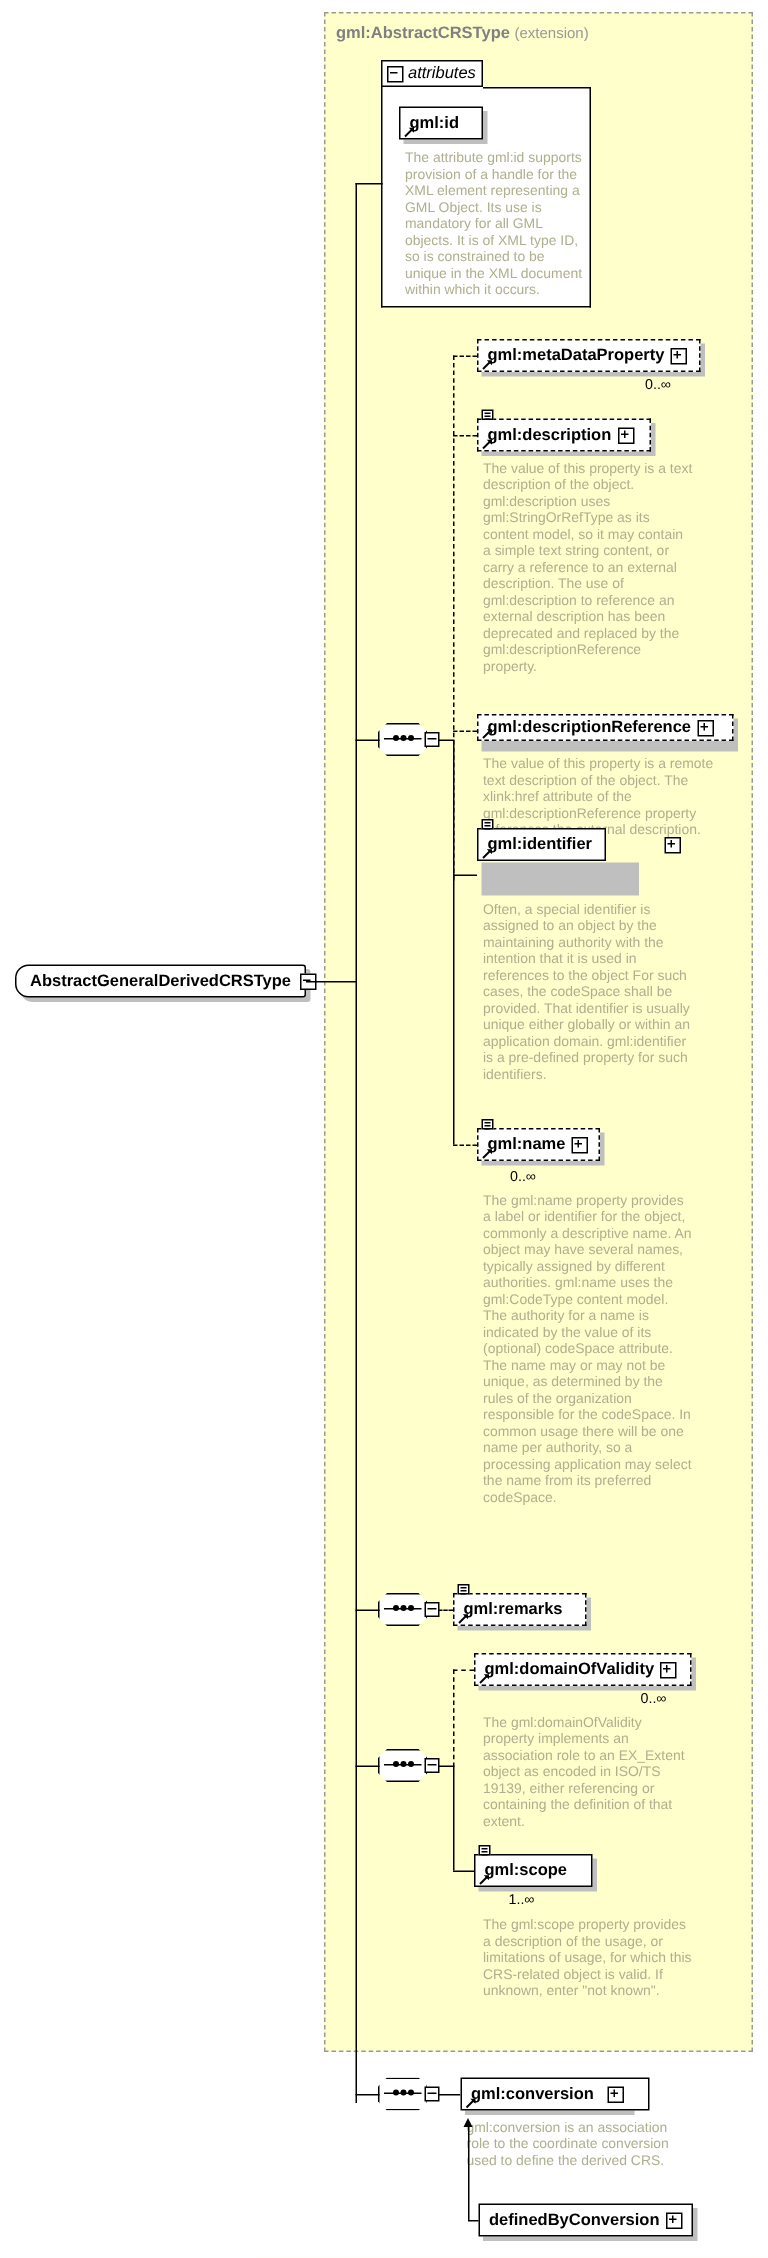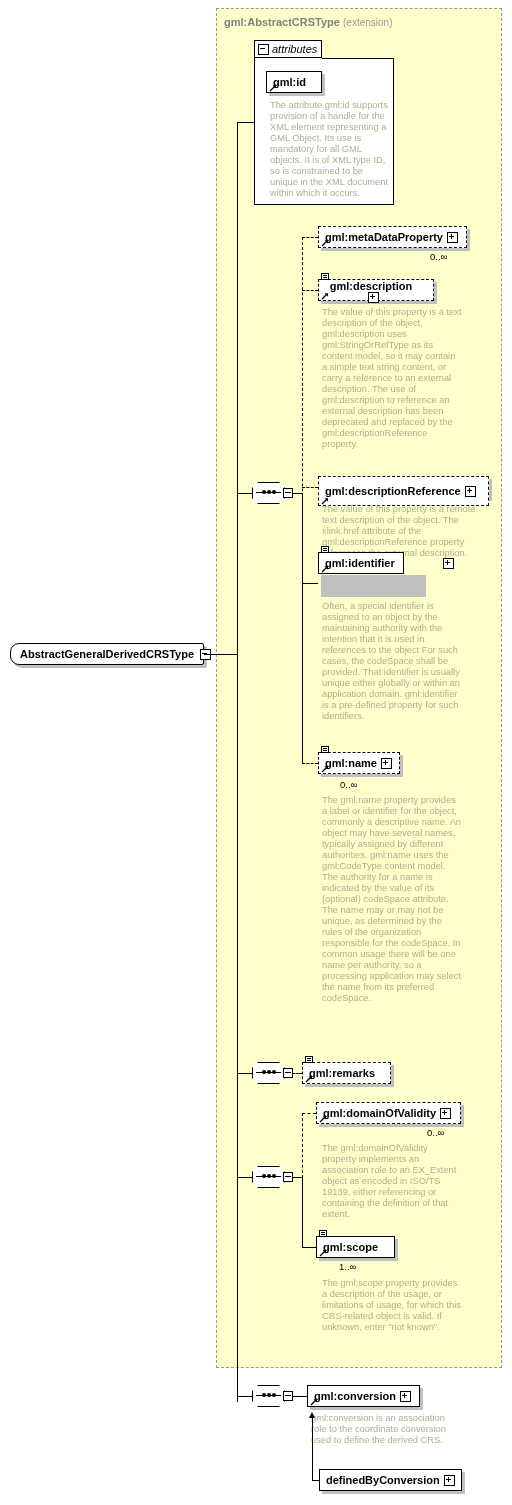--- a/index.html
+++ b/index.html
@@ -214,40 +214,40 @@
       <svg width="8" height="8" viewBox="0 0 8 8">
           <path d="M1 7 L6 2" stroke="#000" stroke-width="1.3"></path>
           <path d="M3.5 1.2 L7 1.2 L7 4.5 Z" fill="#000"></path>
         </svg>
     </span>
   </div>
   <div class="occ" style="left:430px;top:251px;">0..∞</div>
 
   <div class="dln-h" style="left:302px;top:290px;width:16px;"></div>
   <div class="shadow" style="left:321px;top:282px;width:116px;height:22px;"></div>
-  <div class="abs el dashed" style="left:318px;top:279px;width:116px;height:22px;flex-direction:column;">
+  <div class="abs el dashed" style="left:318px;top:279px;width:116px;height:22px;">
     <span class="anno-mark">
         <i></i>
         <i></i>
         <i></i>
       </span>
     <span class="lbl">gml:description</span>
     <span class="sq plus"></span>
     <span class="refarrow">
       <svg width="8" height="8" viewBox="0 0 8 8">
           <path d="M1 7 L6 2" stroke="#000" stroke-width="1.3"></path>
           <path d="M3.5 1.2 L7 1.2 L7 4.5 Z" fill="#000"></path>
         </svg>
     </span>
   </div>
   <div class="doc" style="left:322px;top:307px;width:140px;">The value of this property is a text description of the object. gml:description uses gml:StringOrRefType as its content model, so it may contain a simple text string content, or carry a reference to an external description. The use of gml:description to reference an external description has been deprecated and replaced by the gml:descriptionReference property.</div>
 
   <div class="dln-h" style="left:302px;top:487px;width:16px;"></div>
   <div class="shadow" style="left:321px;top:479px;width:171px;height:22px;"></div>
-  <div class="abs el dashed" style="left:318px;top:476px;width:171px;height:30px;text-align:center;">
+  <div class="abs el dashed" style="left:318px;top:476px;width:171px;height:18px;text-align:center;">
     <span class="lbl">gml:descriptionReference</span>
     <span class="sq plus"></span>
     <span class="refarrow">
       <svg width="8" height="8" viewBox="0 0 8 8">
           <path d="M1 7 L6 2" stroke="#000" stroke-width="1.3"></path>
           <path d="M3.5 1.2 L7 1.2 L7 4.5 Z" fill="#000"></path>
         </svg>
     </span>
   </div>
   <div class="doc" style="left:322px;top:504px;width:160px;">The value of this property is a remote text description of the object. The xlink:href attribute of the gml:descriptionReference property references the external description.</div>
@@ -377,21 +377,21 @@
     <div class="octline"></div>
     <div class="d d1"></div>
       <div class="d d2"></div>
       <div class="d d3"></div>
     <div class="sqbox"></div>
   </div>
   <div class="ln-h" style="left:237px;top:1396px;width:16px;"></div>
   <div class="ln-h" style="left:292px;top:1396px;width:15px;"></div>
 
   <div class="shadow" style="left:310px;top:1388px;width:113px;height:22px;"></div>
-  <div class="abs el solid" style="left:307px;top:1385px;width:113px;height:22px;">
+  <div class="abs el solid" style="left:307px;top:1385px;width:126px;height:22px;">
     <span class="lbl">gml:conversion</span>
     <span class="sq plus"></span>
     <span class="refarrow">
       <svg width="8" height="8" viewBox="0 0 8 8">
           <path d="M1 7 L6 2" stroke="#000" stroke-width="1.3"></path>
           <path d="M3.5 1.2 L7 1.2 L7 4.5 Z" fill="#000"></path>
         </svg>
     </span>
   </div>
   <div class="doc" style="left:311px;top:1413px;width:140px;">gml:conversion is an association role to the coordinate conversion used to define the derived CRS.</div>

